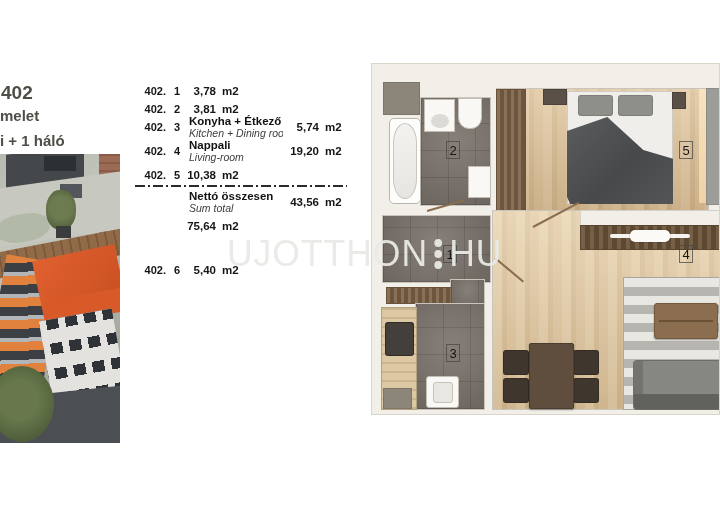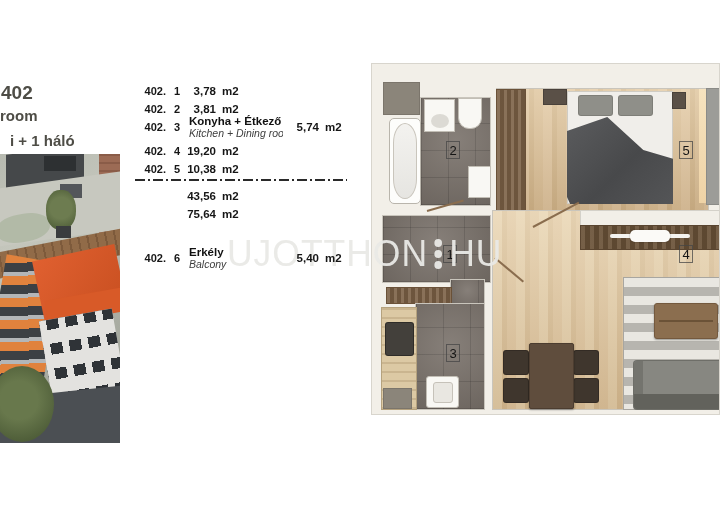--- a/index.html
+++ b/index.html
@@ -2,21 +2,21 @@
 <html><head>
 <meta charset="utf-8">
 <style>
   html,body{margin:0;padding:0;}
   body{width:720px;height:510px;background:#ffffff;font-family:"Liberation Sans",sans-serif;position:relative;overflow:hidden;}
 
   
   .hdr{position:absolute;color:#4e4d46;font-weight:bold;white-space:nowrap;}
   .hdr-1{left:1px;top:82px;font-size:19px;}
   .hdr-2{left:0;top:107px;font-size:15px;}
-  .hdr-3{left:10px;top:132px;font-size:15px;}
+  .hdr-3{left:0;top:132px;font-size:15px;}
 
   
   .photo{position:absolute;left:0;top:154px;width:120px;height:289px;overflow:hidden;
     background:linear-gradient(150deg,#b7bab0 0%,#c4c6bc 28%,#adb0a6 58%,#989b92 100%);}
   .photo *{position:absolute;}
   .ph-roof1{left:6px;top:-4px;width:78px;height:38px;background:#45484a;transform:skewY(-7deg);}
   .ph-roof2{left:44px;top:2px;width:32px;height:15px;background:#2d3032;}
   .ph-brick{left:99px;top:0;width:21px;height:88px;background:repeating-linear-gradient(0deg,#9c6b55 0 6px,#8a5c48 6px 8px);}
   .ph-terrace{left:-6px;top:26px;width:130px;height:58px;background:#c7c8bf;transform:skewY(-8deg);}
   .ph-ac{left:60px;top:30px;width:22px;height:14px;background:#53565a;}
@@ -143,21 +143,21 @@
   .lb-1{left:71px;top:181px;} .lb-2{left:74px;top:77px;} .lb-3{left:74px;top:280px;}
   .lb-4{left:307px;top:181px;} .lb-5{left:307px;top:77px;}
   .door-bath{left:55px;top:146px;width:38px;transform:rotate(-16deg);}
   .door-bed{left:161px;top:162px;width:52px;transform:rotate(-28deg);}
   .door-liv{left:123px;top:193px;width:37px;transform:rotate(40deg);}
 </style>
 </head>
 <body>
 
 <div class="hdr hdr-1">402</div>
-<div class="hdr hdr-2">room</div>
+<div class="hdr hdr-2">melet</div>
 <div class="hdr hdr-3">i + 1 háló</div>
 
 <div class="photo">
   <div class="ph-roof1"></div>
   <div class="ph-roof2"></div>
   <div class="ph-brick"></div>
   <div class="ph-terrace"></div>
   <div class="ph-ac"></div>
   <div class="ph-bush"></div>
   <div class="ph-plant"></div>
@@ -194,56 +194,60 @@
         <div class="name-hu">Konyha + Étkező</div>
         <div class="name-en">Kitchen + Dining room</div>
       </div>
     <div class="c-area">5,74</div>
     <div class="c-m2">m2</div>
   </div>
 
   <div class="t-row">
     <div class="c-unit">402.</div>
     <div class="c-idx">4</div>
+    <div class="c-name">
+        <div class="name-hu">Nappali</div>
+        <div class="name-en">Living-room</div>
+      </div>
     <div class="c-area">19,20</div>
     <div class="c-m2">m2</div>
   </div>
 
   <div class="t-row">
     <div class="c-unit">402.</div>
     <div class="c-idx">5</div>
     <div class="c-area">10,38</div>
     <div class="c-m2">m2</div>
   </div>
 
   <div class="sep"></div>
 
   <div class="t-row">
     <div class="c-unit"></div>
       <div class="c-idx"></div>
+    <div class="c-name">
+        <div class="name-hu">Nettó összesen</div>
+        <div class="name-en">Sum total</div>
+      </div>
     <div class="c-area">43,56</div>
     <div class="c-m2">m2</div>
   </div>
 
   <div class="t-row">
     <div class="c-unit"></div>
       <div class="c-idx"></div>
     <div class="c-area">75,64</div>
     <div class="c-m2">m2</div>
   </div>
 
   <div class="gap"></div>
 
   <div class="t-row">
     <div class="c-unit">402.</div>
     <div class="c-idx">6</div>
-    <div class="c-name">
-        <div class="name-hu">Erkély</div>
-        <div class="name-en">Balcony</div>
-      </div>
     <div class="c-area">5,40</div>
     <div class="c-m2">m2</div>
   </div>
 </div>
 
 <div class="plan">
 
   <div class="tile bath-floor"></div>
   <div class="mat bath-mat"></div>
   <div class="tub">

